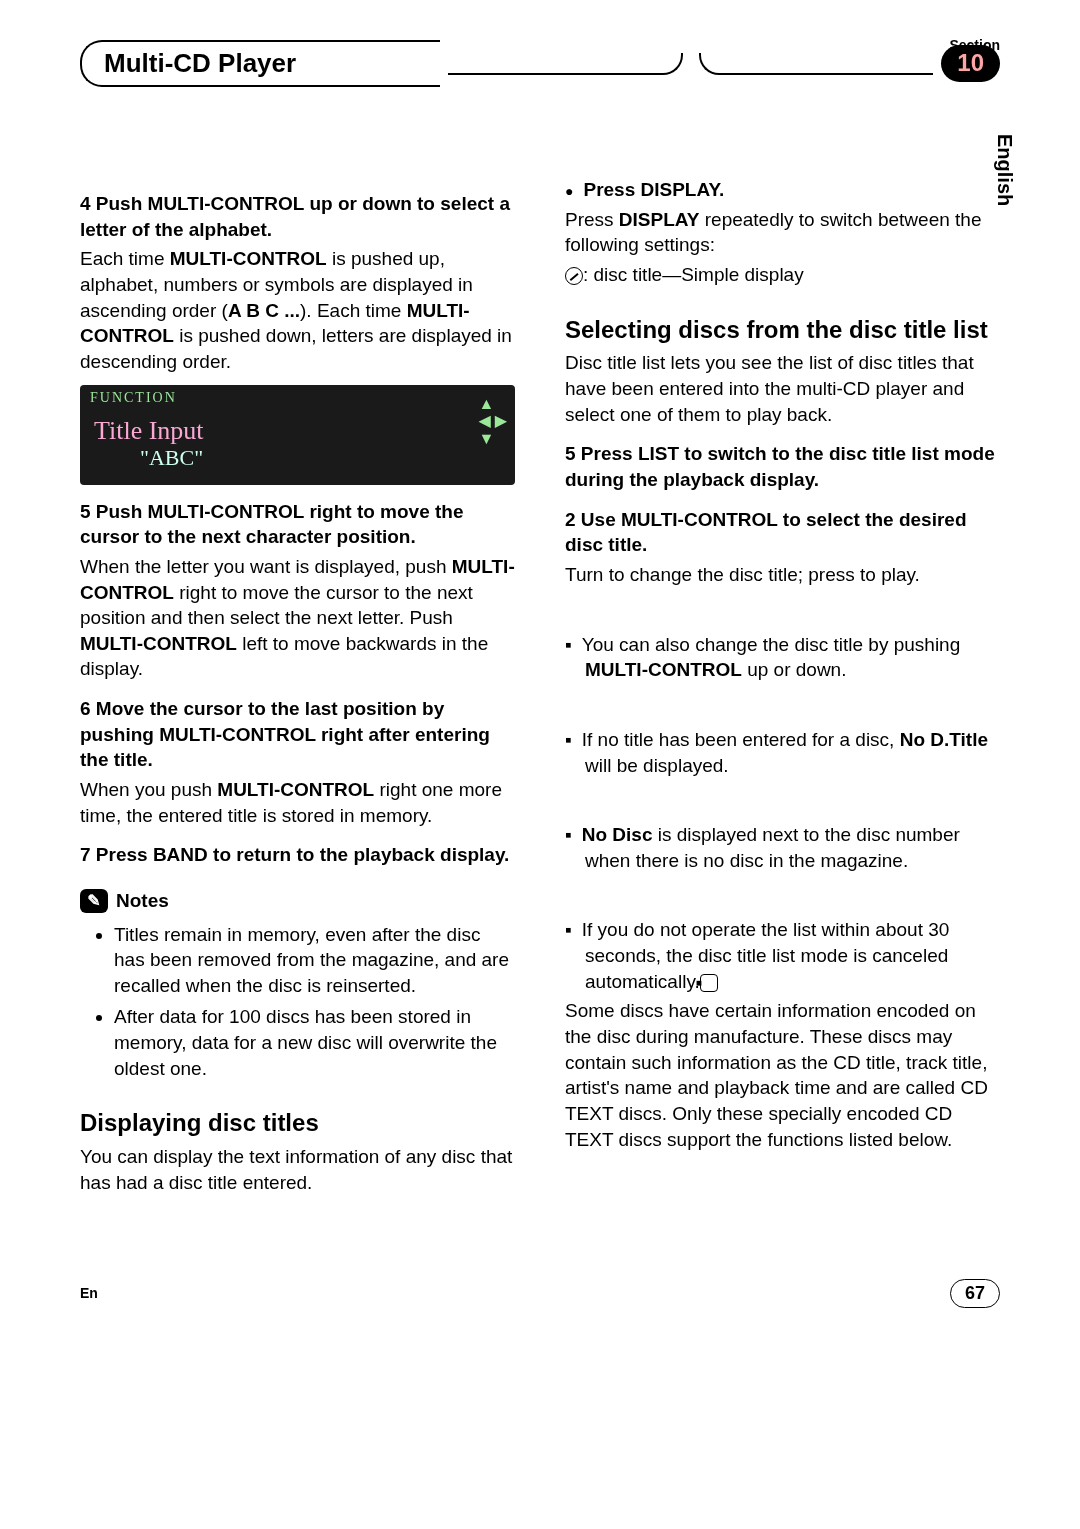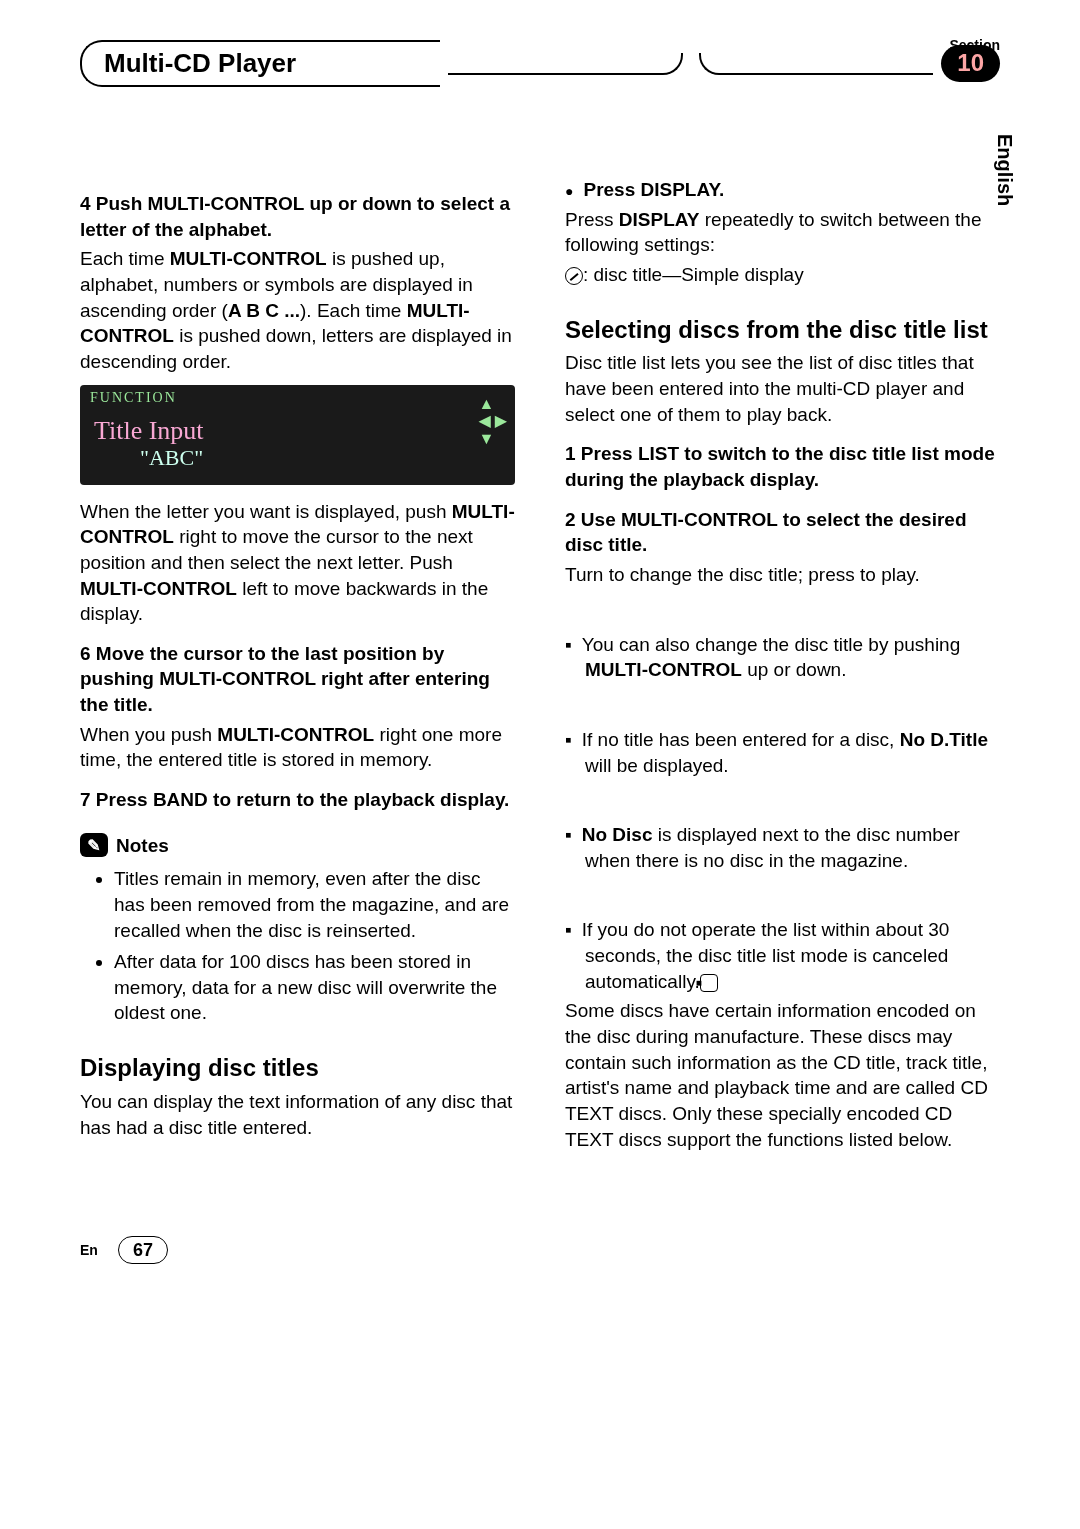--- a/index.html
+++ b/index.html
@@ -68,21 +68,21 @@
     font-family: Liberation Serif, serif;
   }
   .display-img .func { position:absolute; top:4px; left:10px; font-size:14px; letter-spacing:2px; color:#9be89b;}
   .display-img .tline { position:absolute; top:28px; left:14px; font-size:26px; color:#f9a8d4;}
   .display-img .abc { position:absolute; top:58px; left:60px; font-size:22px; color:#cfe;}
   .display-img .arrows { position:absolute; right:8px; top:10px; font-size:16px; color:#9be89b; line-height:1.1;}
   .stopbox { display:inline-block; border:1.5px solid #000; border-radius:4px; width:18px; height:18px; text-align:center; font-size:10px; line-height:16px; vertical-align:middle;}
   .circ-icon { display:inline-block; border:1.5px solid #000; border-radius:50%; width:18px; height:18px; text-align:center; font-size:11px; line-height:15px; vertical-align:middle; position:relative;}
   .circ-icon::after{ content:""; position:absolute; width:10px; height:1.5px; background:#000; top:8px; left:3px; transform:rotate(-40deg);}
   .bullet-dot::before { content:"●"; margin-right:10px; font-size:14px;}
-  .footer { margin-top:80px; text-align:right; display:flex; justify-content:flex-start; align-items:center; gap:20px;}
+  .footer { margin-top:80px; text-align:right; display:flex; justify-content:space-between; align-items:center; gap:20px;}
   .page-cap { border:1.5px solid #000; border-radius:16px; padding:1px 14px; font-weight:700; font-size:18px;}
   .en-small { font-size:14px; font-weight:700;}
 </style>
 </head>
 <body>
 
 <div class="section-label">Section</div>
 
 <div class="header-row">
   <div class="title-cap">Multi-CD Player</div>
@@ -105,20 +105,21 @@
     </div>
 
     <div class="display-img">
       <div class="func">FUNCTION</div>
       <div class="tline">Title Input</div>
       <div class="abc">"ABC"</div>
       <div class="arrows">▲<br>◀ ▶<br>▼</div>
     </div>
 
     <div class="step">
+      <p class="step-head">5   Push MULTI-CONTROL right to move the cursor to the next character position.</p>
       <p>
         <span>When the letter you want is displayed, push </span><span class="b">MULTI-CONTROL</span><span> right to move the cursor to the next position and then select the next letter. Push </span><span class="b">MULTI-CONTROL</span><span> left to move backwards in the display.</span>
       </p>
     </div>
 
     <div class="step">
       <p class="step-head">6   Move the cursor to the last position by pushing MULTI-CONTROL right after entering the title.</p>
       <p>
         <span>When you push </span><span class="b">MULTI-CONTROL</span><span> right one more time, the entered title is stored in memory.</span>
       </p>
@@ -147,21 +148,21 @@
     <p>
       <span>Press </span><span class="b">DISPLAY</span><span> repeatedly to switch between the following settings:</span>
     </p>
     <p>
       <span class="circ-icon"></span><span>: disc title—Simple display</span>
     </p>
 
     <div class="subhead">Selecting discs from the disc title list</div>
     <p>Disc title list lets you see the list of disc titles that have been entered into the multi-CD player and select one of them to play back.</p>
 
-    <p class="step-head" style="margin-top:14px">1   Press LIST to switch to the disc title list mode during the playback display.</p>
+    <p class="step-head" style="margin-top:14px">5   Press LIST to switch to the disc title list mode during the playback display.</p>
     <p class="step-head" style="margin-top:14px">2   Use MULTI-CONTROL to select the desired disc title.</p>
     <p>Turn to change the disc title; press to play.</p>
 
     <ul class="sqbul">
       <li><span>You can also change the disc title by pushing </span><span class="b">MULTI-CONTROL</span><span> up or down.</span></li>
       <li><span>If no title has been entered for a disc, </span><span class="b">No D.Title</span><span> will be displayed.</span></li>
       <li><span class="b">No Disc</span><span> is displayed next to the disc number when there is no disc in the magazine.</span></li>
       <li><span>If you do not operate the list within about 30 seconds, the disc title list mode is canceled automatically.</span><span class="stopbox">■</span></li>
     </ul>
 

